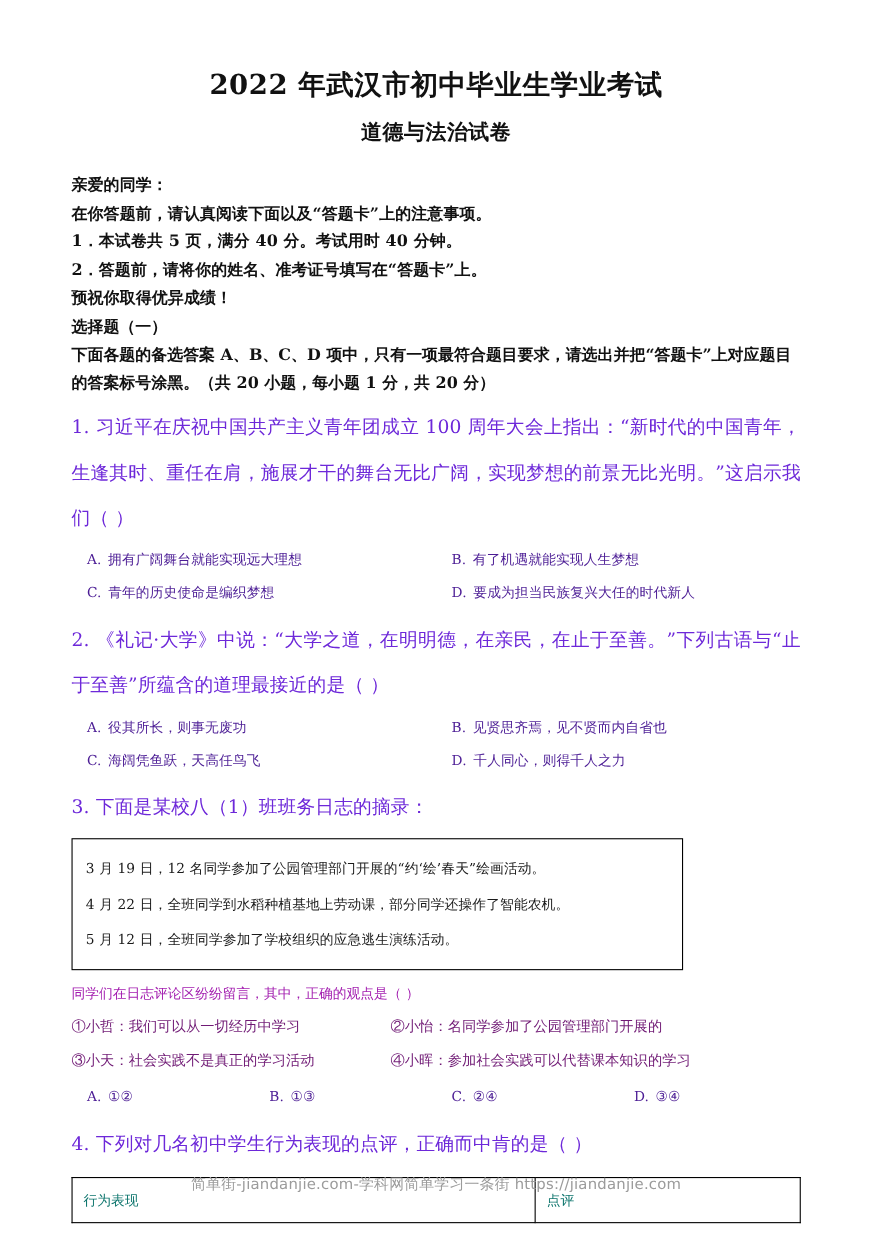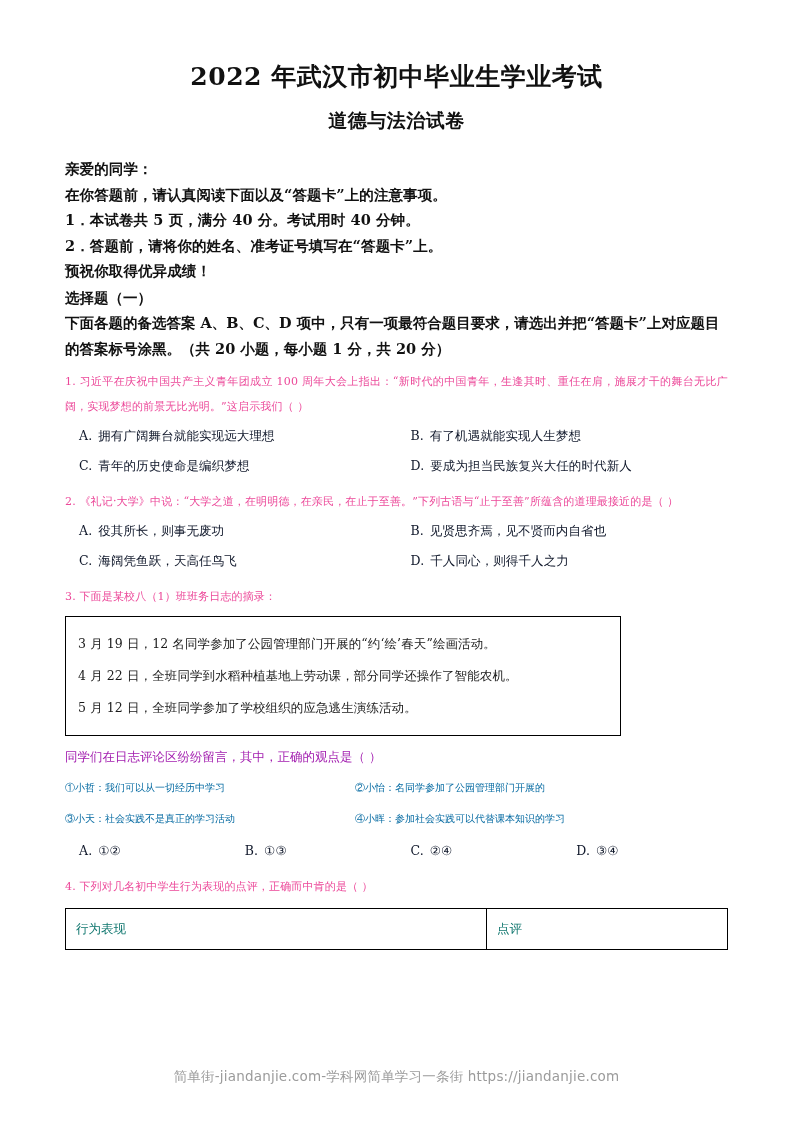--- a/index.html
+++ b/index.html
@@ -67,37 +67,37 @@
     font-size: 14.5px;
     font-weight: bold;
     line-height: 25.5px;
   }
 
   
   .question {
     margin-top: 8px;
   }
   .q-stem {
-    font-size: 11px;
-    line-height: 25px;
+    font-size: 17px;
+    line-height: 41px;
     letter-spacing: 0.15px;
     text-align: justify;
-    color: #ec4899;
+    color: #6d28d9;
   }
   .opts-grid {
     display: block;
     margin-top: 2px;
   }
   .opt-row {
     display: flex;
     line-height: 30px;
   }
   .opt {
     font-size: 12.5px;
-    color: #0f172a;
+    color: #4c1d95;
     letter-spacing: 0.1px;
     box-sizing: border-box;
     padding-left: 14px;
   }
   .opt.half { width: 50%; }
   .opt.quarter { width: 25%; }
   .opt-label { margin-right: 6px; }
 
   
   .excerpt-box {
@@ -119,22 +119,22 @@
     line-height: 30px;
     color: #a21caf;
     margin-top: 6px;
   }
 
   .view-row {
     display: flex;
     line-height: 31px;
   }
   .view-item {
-    font-size: 10px;
-    color: #0369a1;
+    font-size: 13px;
+    color: #701a75;
     box-sizing: border-box;
   }
   .view-item.first { width: 290px; }
 
   
   .behavior-table {
     border-collapse: collapse;
     width: 663px;
     margin-top: 9px;
     table-layout: fixed;

